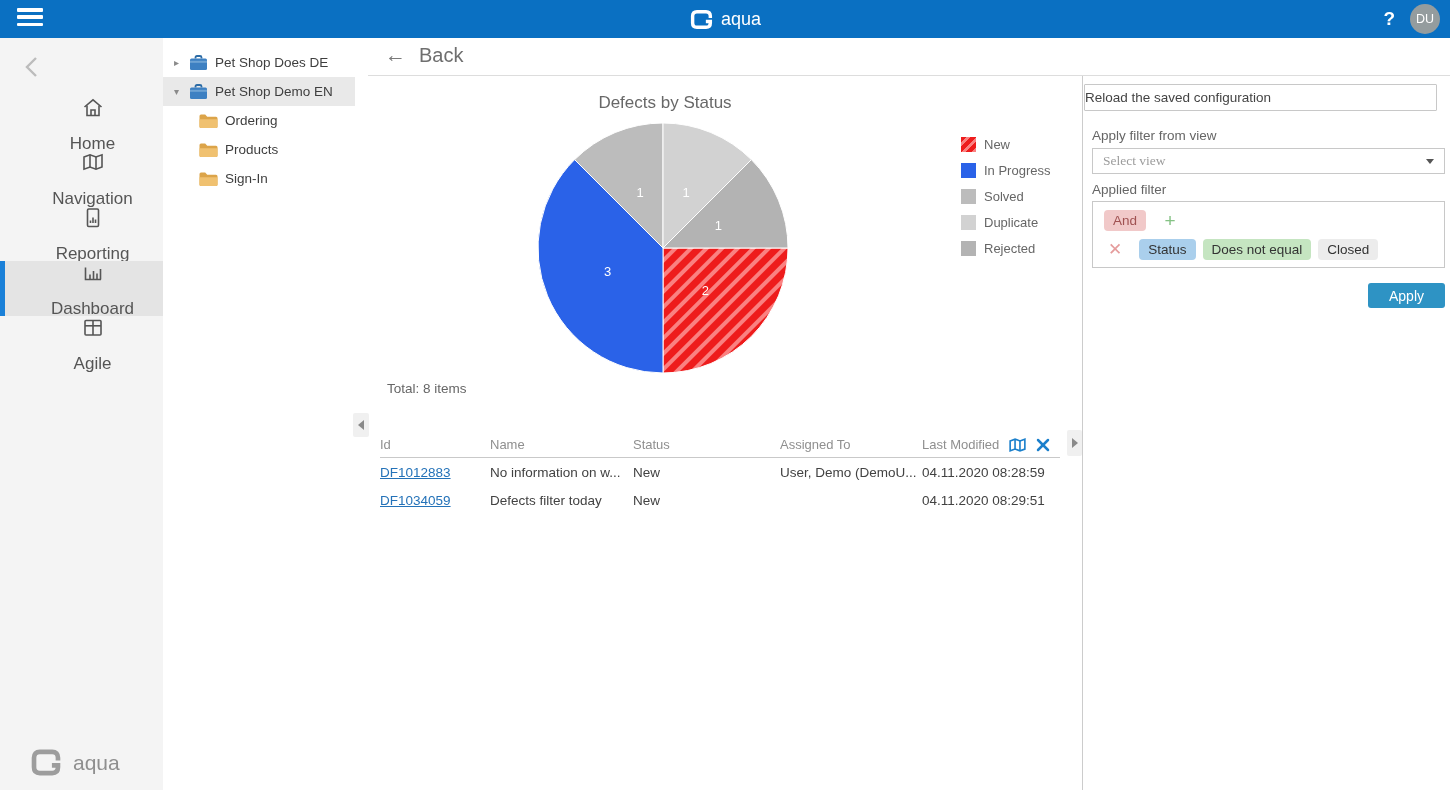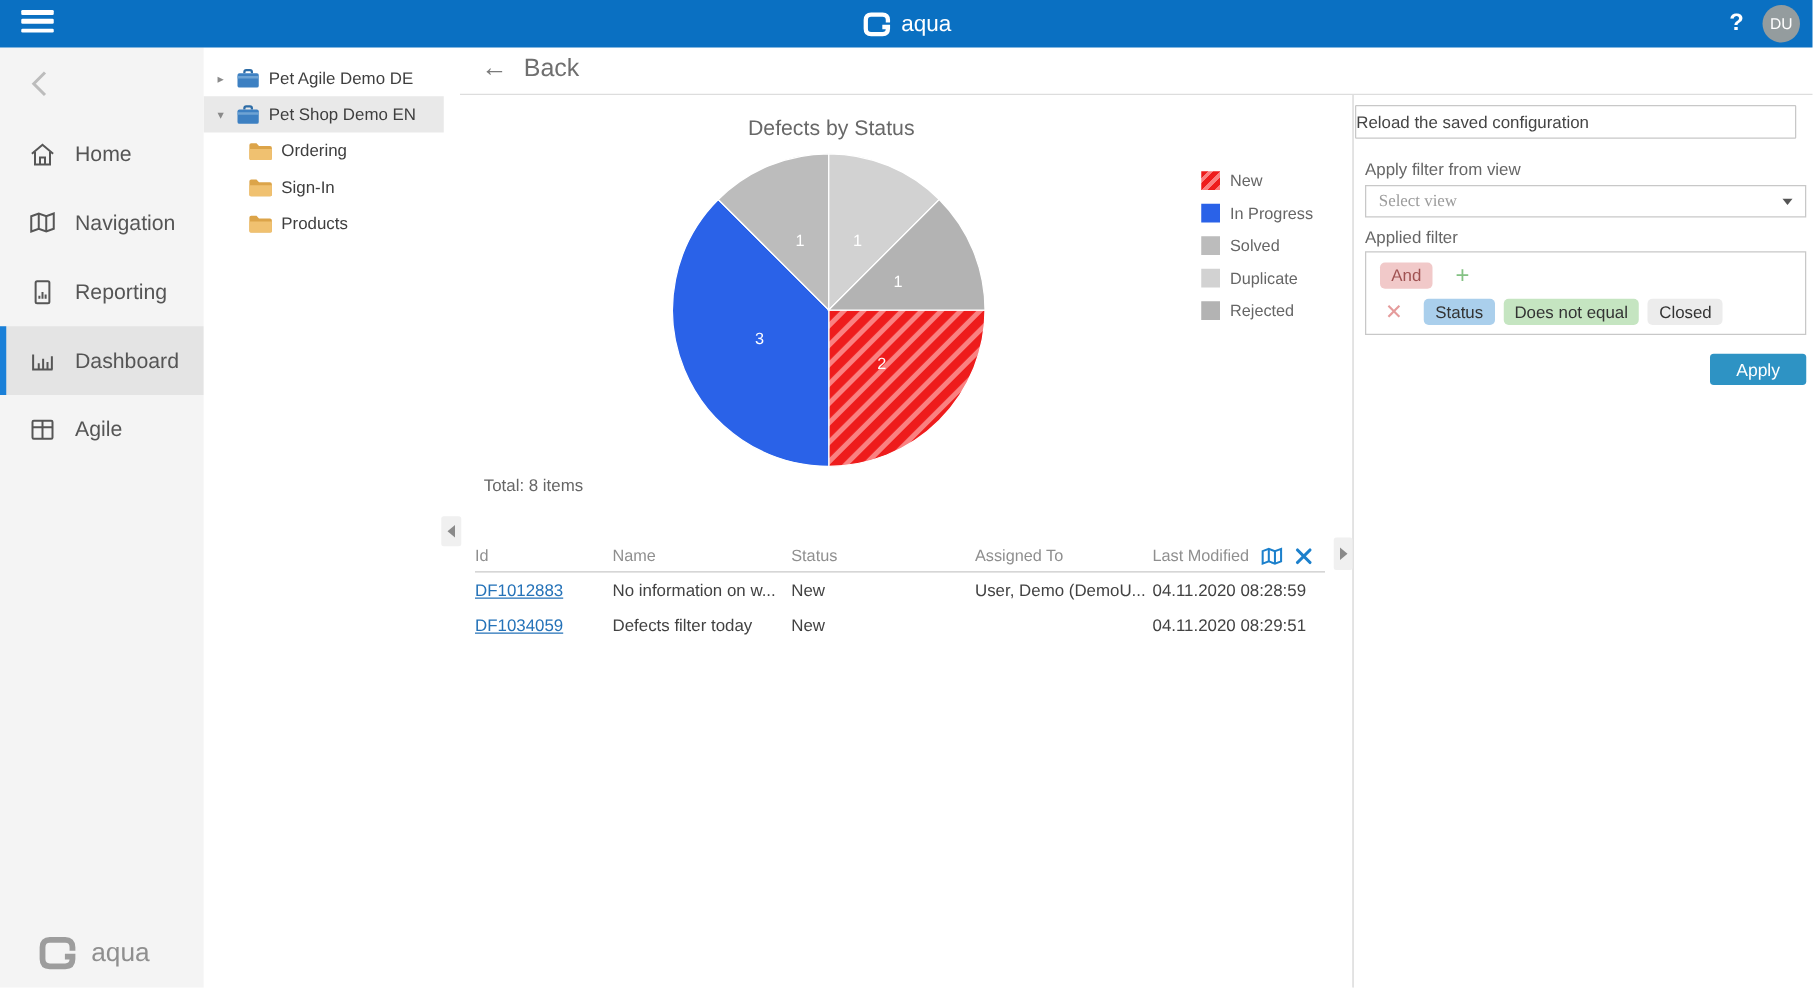--- a/index.html
+++ b/index.html
@@ -21,21 +21,21 @@
   .topbar-right { position:absolute; right:10px; top:0; height:38px; display:flex; align-items:center; gap:15px; }
   .help-btn { color:#fff; font-size:19px; font-weight:bold; cursor:pointer; }
   .avatar { width:30px; height:30px; border-radius:50%; background:#949c9e; color:#fff; font-size:12.5px;
             display:flex; align-items:center; justify-content:center; cursor:pointer; }
 
   
   .sidebar { position:absolute; left:0; top:38px; bottom:0; width:163px; background:#f4f4f4; }
   .collapse-btn { position:absolute; left:22px; top:16px; cursor:pointer; }
   .nav { position:absolute; left:0; top:58px; right:0; }
   .nav-item { position:relative; height:55px; display:flex; align-items:center; gap:14px; padding-left:22px;
-              font-size:17px; color:#555; cursor:pointer; }
+              font-size:17px; color:#555; cursor:pointer;flex-direction:column; }
   .nav-item.active { background:#e4e4e4; }
   .nav-item.active::before { content:""; position:absolute; left:0; top:0; bottom:0; width:5px; background:#1a80d8; }
   .sidebar-footer { position:absolute; left:28px; bottom:12px; display:flex; align-items:center; gap:9px; }
   .sidebar-footer .brand-text { color:#8f8f8f; font-size:21px; }
 
   
   .tree { position:absolute; left:163px; top:38px; width:207px; bottom:0; background:#fff; padding-top:10px; }
   .tree-row { display:flex; align-items:center; height:29px; width:192px; padding-left:8px; gap:6px;
               font-size:13.5px; color:#3e3e3e; cursor:pointer; }
   .tree-row.selected { background:#e9e9e9; }
@@ -201,21 +201,21 @@
 <div class="tree">
   <div class="tree-row">
     <span class="caret">▸</span>
     <span>
       <svg width="21" height="18" viewBox="0 0 21 18">
         <path d="M7.5,4.5 V3.5 Q7.5,2 9,2 H12 Q13.5,2 13.5,3.5 V4.5" fill="none" stroke="#2d6ca6" stroke-width="1.8"></path>
         <rect x="2" y="4.5" width="17" height="11.5" rx="1.5" fill="#3d80c2"></rect>
         <rect x="2" y="6.8" width="17" height="2" fill="#6ea3d4"></rect>
       </svg>
     </span>
-    <span>Pet Agile Demo DE</span>
+    <span>Pet Shop Does DE</span>
   </div>
   <div class="tree-row selected">
     <span class="caret">▾</span>
     <span>
       <svg width="21" height="18" viewBox="0 0 21 18">
         <path d="M7.5,4.5 V3.5 Q7.5,2 9,2 H12 Q13.5,2 13.5,3.5 V4.5" fill="none" stroke="#2d6ca6" stroke-width="1.8"></path>
         <rect x="2" y="4.5" width="17" height="11.5" rx="1.5" fill="#3d80c2"></rect>
         <rect x="2" y="6.8" width="17" height="2" fill="#6ea3d4"></rect>
       </svg>
     </span>
@@ -230,30 +230,30 @@
     </span>
     <span>Ordering</span>
   </div>
   <div class="tree-row child">
     <span>
       <svg width="21" height="16" viewBox="0 0 21 16">
         <path d="M1.5,13.5 V3 Q1.5,1.5 3,1.5 H7.2 L9.2,3.8 H18 Q19.5,3.8 19.5,5.3 V13.5 Q19.5,15 18,15 H3 Q1.5,15 1.5,13.5 Z" fill="#dca449"></path>
         <path d="M1.5,6.2 H19.5 V13.5 Q19.5,15 18,15 H3 Q1.5,15 1.5,13.5 Z" fill="#f0c170"></path>
       </svg>
     </span>
-    <span>Sign-In</span>
+    <span>Products</span>
   </div>
   <div class="tree-row child">
     <span>
       <svg width="21" height="16" viewBox="0 0 21 16">
         <path d="M1.5,13.5 V3 Q1.5,1.5 3,1.5 H7.2 L9.2,3.8 H18 Q19.5,3.8 19.5,5.3 V13.5 Q19.5,15 18,15 H3 Q1.5,15 1.5,13.5 Z" fill="#dca449"></path>
         <path d="M1.5,6.2 H19.5 V13.5 Q19.5,15 18,15 H3 Q1.5,15 1.5,13.5 Z" fill="#f0c170"></path>
       </svg>
     </span>
-    <span>Products</span>
+    <span>Sign-In</span>
   </div>
 </div>
 
 <div class="back-btn">
   <span class="back-arrow">←</span>
   <span>Back</span>
 </div>
 <div class="header-divider"></div>
 <div class="v-divider"></div>
 

